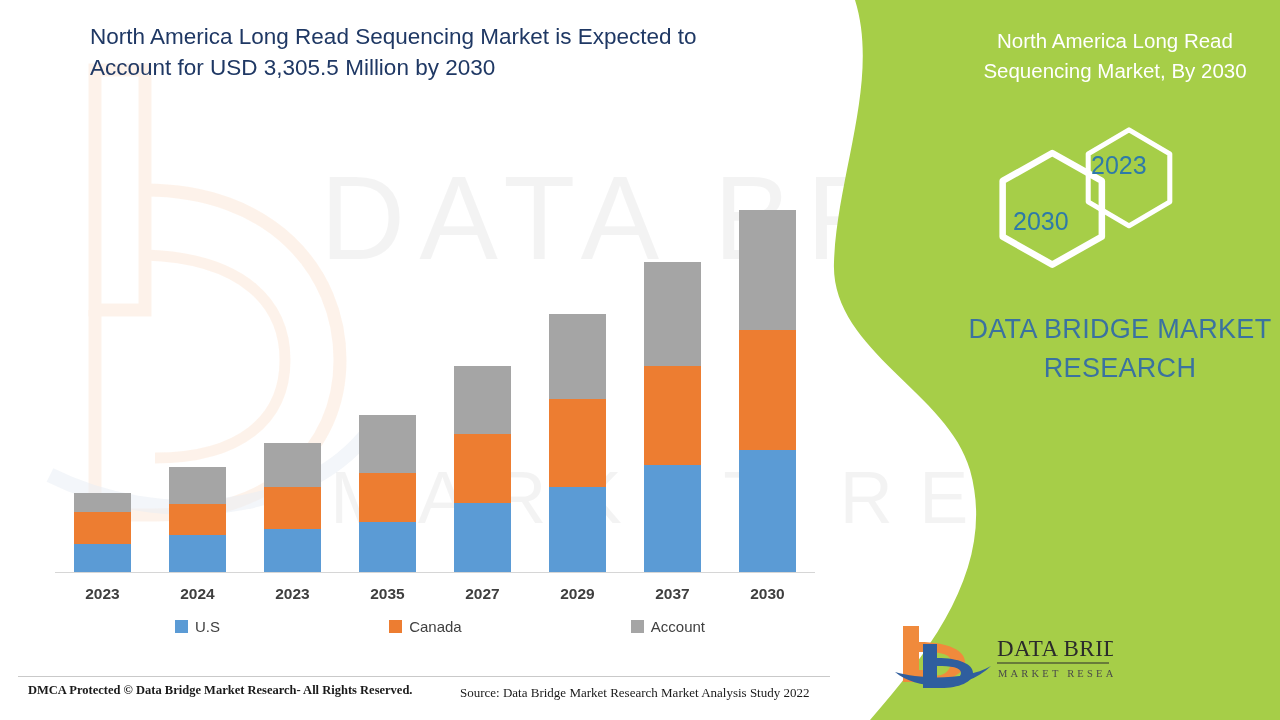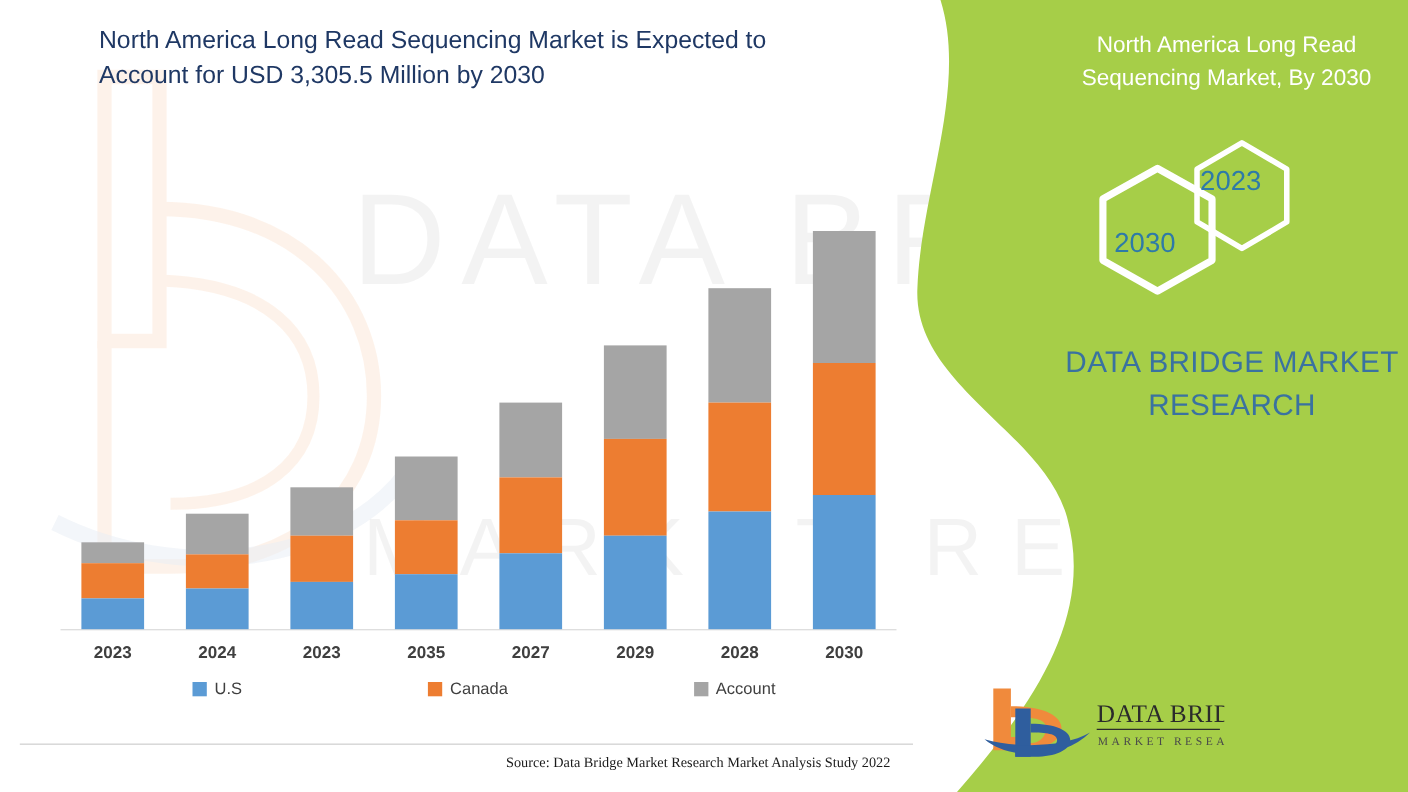--- a/index.html
+++ b/index.html
@@ -252,21 +252,21 @@
 
     </div>
 
     <div class="xlabels">
       <div class="xlabel">2023</div>
       <div class="xlabel">2024</div>
       <div class="xlabel">2023</div>
       <div class="xlabel">2035</div>
       <div class="xlabel">2027</div>
       <div class="xlabel">2029</div>
-      <div class="xlabel">2028</div>
+      <div class="xlabel">2037</div>
       <div class="xlabel">2030</div>
     </div>
 
     <div class="legend">
       <div class="legend-item">
         <span class="legend-swatch seg-us"></span>
         <span class="legend-label">U.S</span>
       </div>
       <div class="legend-item">
         <span class="legend-swatch seg-canada"></span>
@@ -274,20 +274,21 @@
       </div>
       <div class="legend-item">
         <span class="legend-swatch seg-mexico"></span>
         <span class="legend-label">Account</span>
       </div>
     </div>
 
   </div>
 
   <div class="footer-rule"></div>
+  <div class="footer-left">DMCA Protected © Data Bridge Market Research- All Rights Reserved.</div>
   <div class="footer-right">Source: Data Bridge Market Research Market Analysis Study 2022</div>
 
   <div class="green-panel">
     <svg viewBox="0 0 460 720" width="460" height="720" preserveAspectRatio="none" aria-hidden="true">
       <path d="M35 0 L460 0 L460 720 L50 720 C120 640 175 560 150 470
                C128 392 10 350 14 262 C17 175 60 80 35 0 Z" fill="#a6ce48"></path>
     </svg>
   </div>
 
   <div class="green-content">

